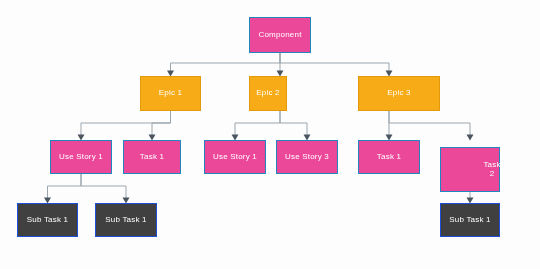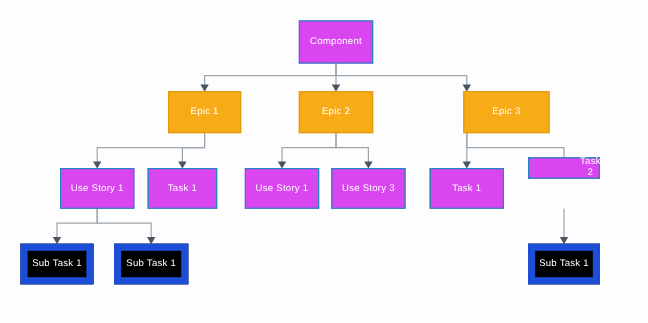--- a/index.html
+++ b/index.html
@@ -32,30 +32,30 @@
     font-size: 8px;
     letter-spacing: 0.2px;
     color: #ffffff;
     text-align: center;
     line-height: 1.1;
     user-select: none;
   }
   .node-component,
   .node-story,
   .node-task {
-    background: #d946ef;
+    background: #ec4899;
     border: 1px solid #1f86bf;
   }
   .node-epic {
     background: #f7ab17;
     border: 1px solid #e09a0c;
   }
   .node-subtask {
-    background: #000000;
-    border: 6px solid #1d4ed8;
+    background: #404040;
+    border: 1px solid #1d4ed8;
   }
   .node-label {
     display: block;
     pointer-events: none;
   }
 </style>
 </head>
 <body>
 
 <div id="canvas">
@@ -85,42 +85,42 @@
       <path d="M 470 174 L 470 198" fill="none" stroke="#9aa5ad" stroke-width="1"></path>
       <path d="M 466.5 197.5 L 473.5 197.5 L 470 203.5 Z" fill="#4a5560"></path>
     </svg>
   <div id="node-layer">
       <div class="node node-component" style="left: 249px; top: 17px; width: 62px; height: 36px;">
         <span class="node-label">Component</span>
       </div>
       <div class="node node-epic" style="left: 140px; top: 76px; width: 61px; height: 35px;">
         <span class="node-label">Epic 1</span>
       </div>
-      <div class="node node-epic" style="left: 249px; top: 76px; width: 62px; height: 35px;">
+      <div class="node node-epic" style="left: 249px; top: 76px; width: 38px; height: 35px;">
         <span class="node-label">Epic 2</span>
       </div>
-      <div class="node node-epic" style="left: 358px; top: 76px; width: 72px; height: 35px; margin-left: 28px;">
+      <div class="node node-epic" style="left: 358px; top: 76px; width: 82px; height: 35px;">
         <span class="node-label">Epic 3</span>
       </div>
       <div class="node node-story" style="left: 50px; top: 140px; width: 62px; height: 34px;">
         <span class="node-label">Use Story 1</span>
       </div>
       <div class="node node-task" style="left: 123px; top: 140px; width: 58px; height: 34px;">
         <span class="node-label">Task 1</span>
       </div>
       <div class="node node-story" style="left: 204px; top: 140px; width: 62px; height: 34px;">
         <span class="node-label">Use Story 1</span>
       </div>
       <div class="node node-story" style="left: 276px; top: 140px; width: 62px; height: 34px;">
         <span class="node-label">Use Story 3</span>
       </div>
       <div class="node node-task" style="left: 358px; top: 140px; width: 62px; height: 34px;">
         <span class="node-label">Task 1</span>
       </div>
-      <div class="node node-task" style="left: 440px; top: 131px; width: 60px; height: 18px; padding-left: 44px;">
+      <div class="node node-task" style="left: 440px; top: 147px; width: 60px; height: 45px; padding-left: 44px;">
         <span class="node-label">Task 2</span>
       </div>
       <div class="node node-subtask" style="left: 17px; top: 203px; width: 61px; height: 34px;">
         <span class="node-label">Sub Task 1</span>
       </div>
       <div class="node node-subtask" style="left: 95px; top: 203px; width: 62px; height: 34px;">
         <span class="node-label">Sub Task 1</span>
       </div>
       <div class="node node-subtask" style="left: 440px; top: 203px; width: 60px; height: 34px;">
         <span class="node-label">Sub Task 1</span>

